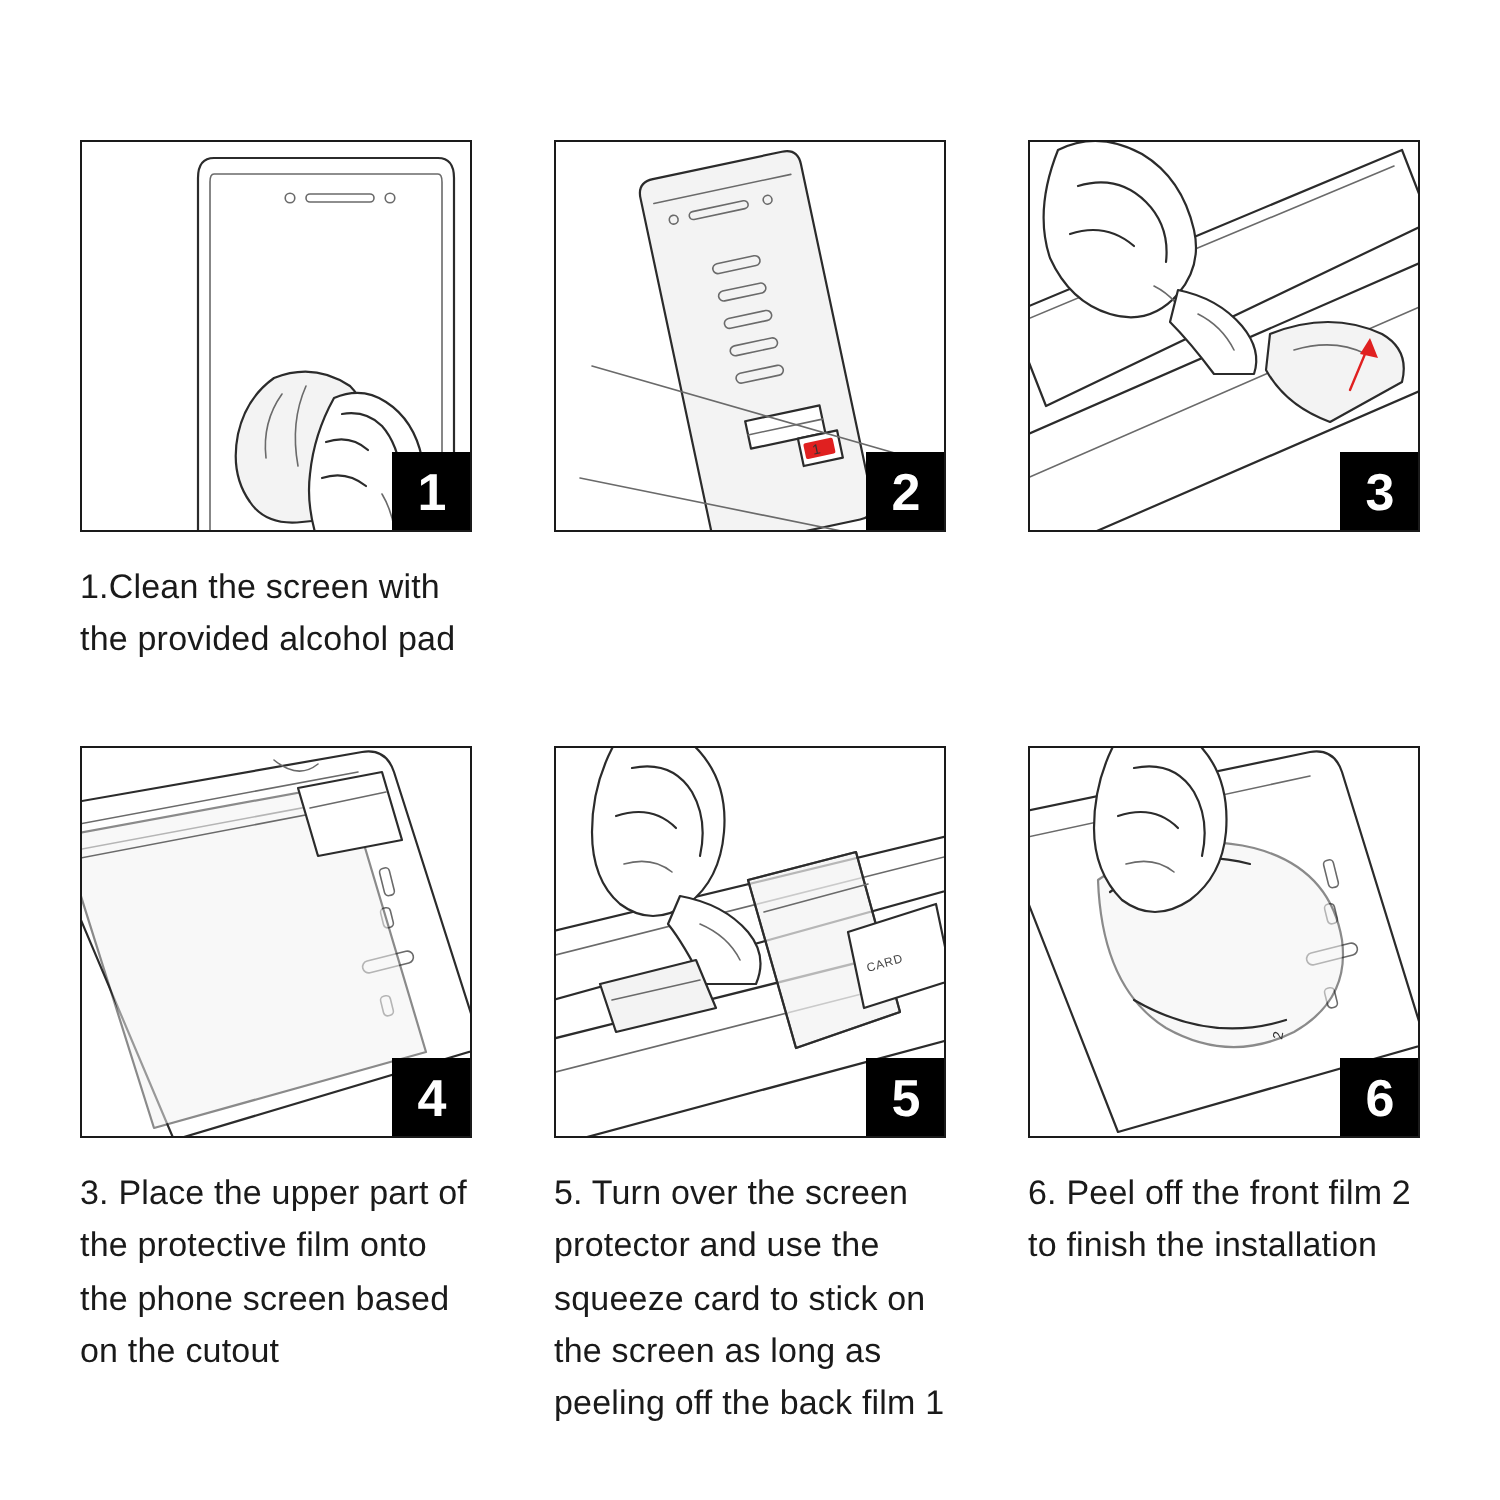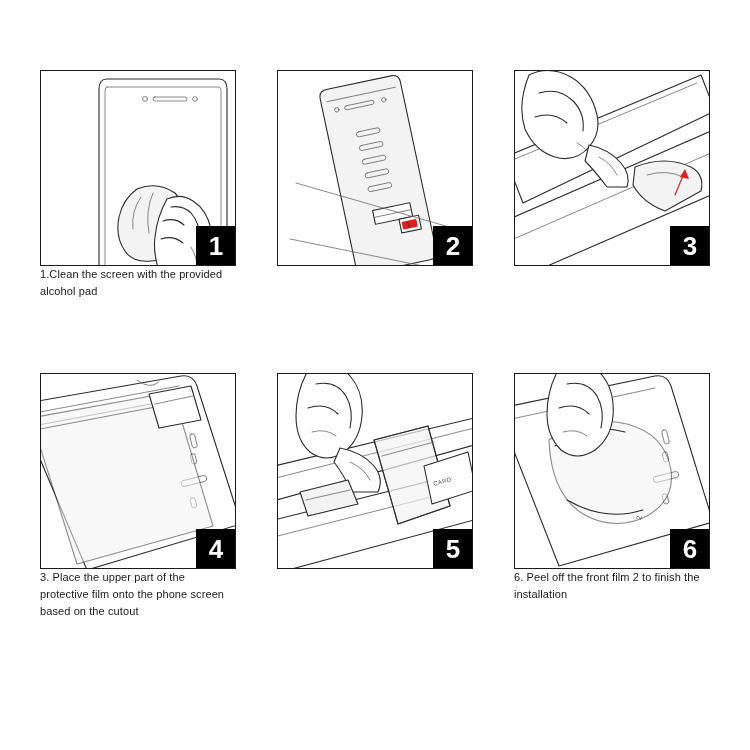--- a/index.html
+++ b/index.html
@@ -62,21 +62,22 @@
     color: #ffffff;
     font-size: 26px;
     font-weight: bold;
     display: flex;
     align-items: center;
     justify-content: center;
     font-family: "Liberation Sans", sans-serif;
     line-height: 1;
   }
   .caption {
-    font-size: 11px;
+    margin-top: 15px;
+    font-size: 17px;
     line-height: 1.55;
     color: #1a1a1a;
     width: 196px;
     letter-spacing: 0.1px;
   }
   .row-2 {
     top: 373px;
   }
   .grid.row-2 {
     position: absolute;
@@ -276,20 +277,21 @@
           <path class="ln-thin" d="M34 58 Q48 54 58 62"></path>
 
           <path class="fill-white" d="M62 74 Q84 78 96 92 Q106 104 100 118 L74 118 Q64 98 56 88 Z"></path>
           <path class="ln-thin" d="M72 88 Q86 94 92 106"></path>
 
           <path class="fill-light" d="M22 118 L70 106 L80 130 L30 142 Z"></path>
           <path class="ln-thin" d="M28 126 L72 116"></path>
         </svg>
         <div class="badge">5</div>
       </div>
+      <div class="caption">5. Turn over the screen protector and use the squeeze card to stick on the screen as long as peeling off the back film 1</div>
     </div>
 
     <div class="cell">
       <div class="panel">
         <svg viewBox="0 0 196 196" xmlns="http://www.w3.org/2000/svg">
 
           <path class="ln" d="M-14 34 L140 2 Q152 0 156 12 L198 148 L44 192 L-14 44 Z"></path>
           <path class="ln-thin" d="M-8 46 L140 14"></path>
           <rect class="ln-thin" x="148" y="56" width="5" height="14" rx="2" transform="rotate(-14 150 63)"></rect>
           <rect class="ln-thin" x="148" y="78" width="5" height="10" rx="2" transform="rotate(-14 150 83)"></rect>

